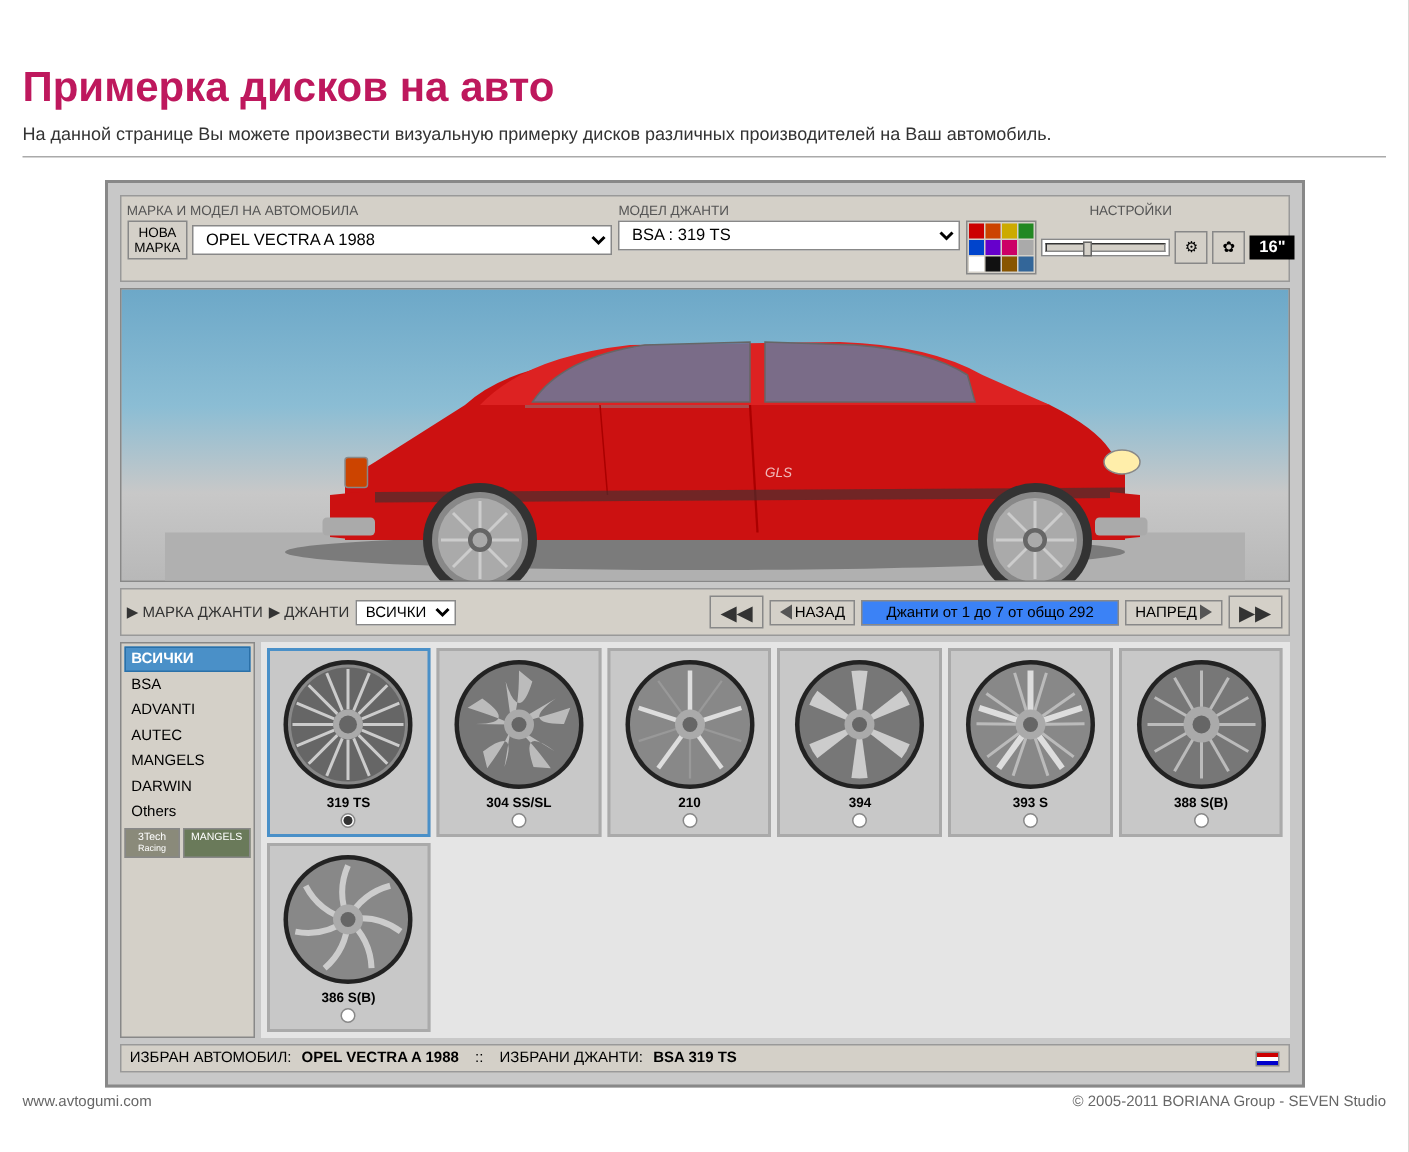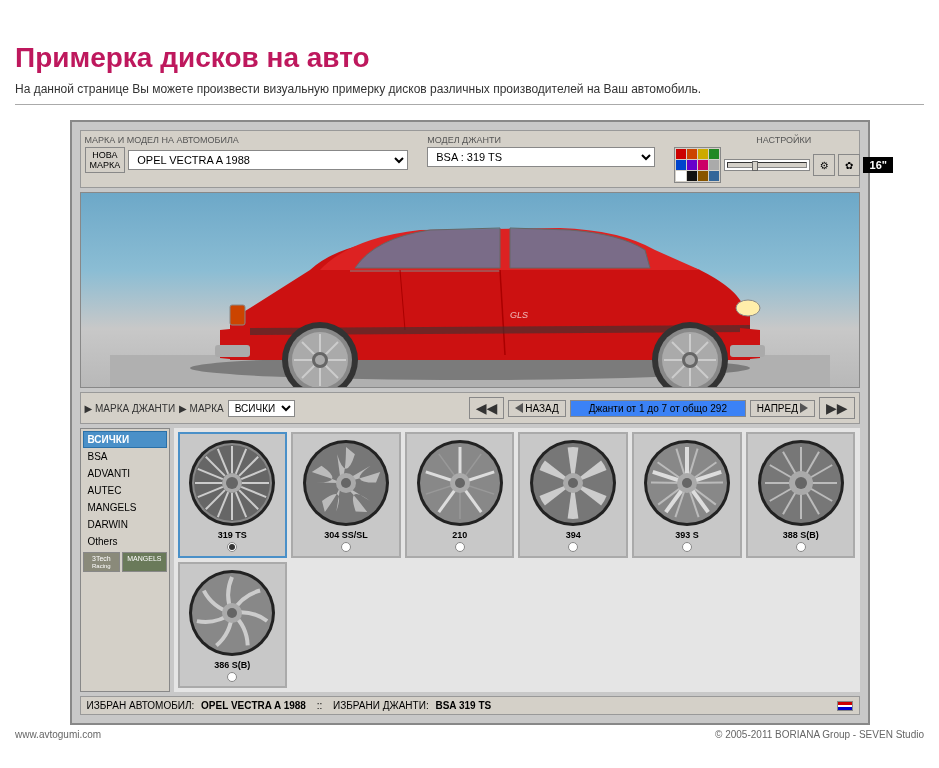--- a/index.html
+++ b/index.html
@@ -30,21 +30,21 @@
     }
     .main-container {
       background: #c8c8c8;
       border: 2px solid #888;
       padding: 8px;
       width: 800px;
       margin: 0 auto;
     }
     .top-controls {
       display: flex;
-      gap: 19px;
+      gap: 4px;
       margin-bottom: 4px;
       background: #d4d0c8;
       padding: 4px;
       border: 1px solid #999;
     }
     .control-group {
       display: flex;
       flex-direction: column;
     }
     .control-label {
@@ -460,21 +460,21 @@
         </g>
         <circle cx="210" cy="190" r="8" fill="#666"></circle>
         <circle cx="210" cy="190" r="5" fill="#aaa"></circle>
 
         <text x="400" y="148" font-size="9" fill="#fff" opacity="0.7" font-style="italic">GLS</text>
       </svg>
     </div>
 
     <div class="bottom-controls">
       <span class="brand-label">▶ МАРКА ДЖАНТИ</span>
-      <span class="show-label">▶ МАРКА</span>
+      <span class="show-label">▶ ДЖАНТИ</span>
       <select style="font-size:10px; padding:1px 2px;">
         <option>ВСИЧКИ</option>
       </select>
       <div style="flex:1"></div>
       <button class="nav-btn">
         <span class="double-left">◀◀</span>
       </button>
       <button class="nav-btn">
         <span class="triangle-left"></span>
         <span>НАЗАД</span>

